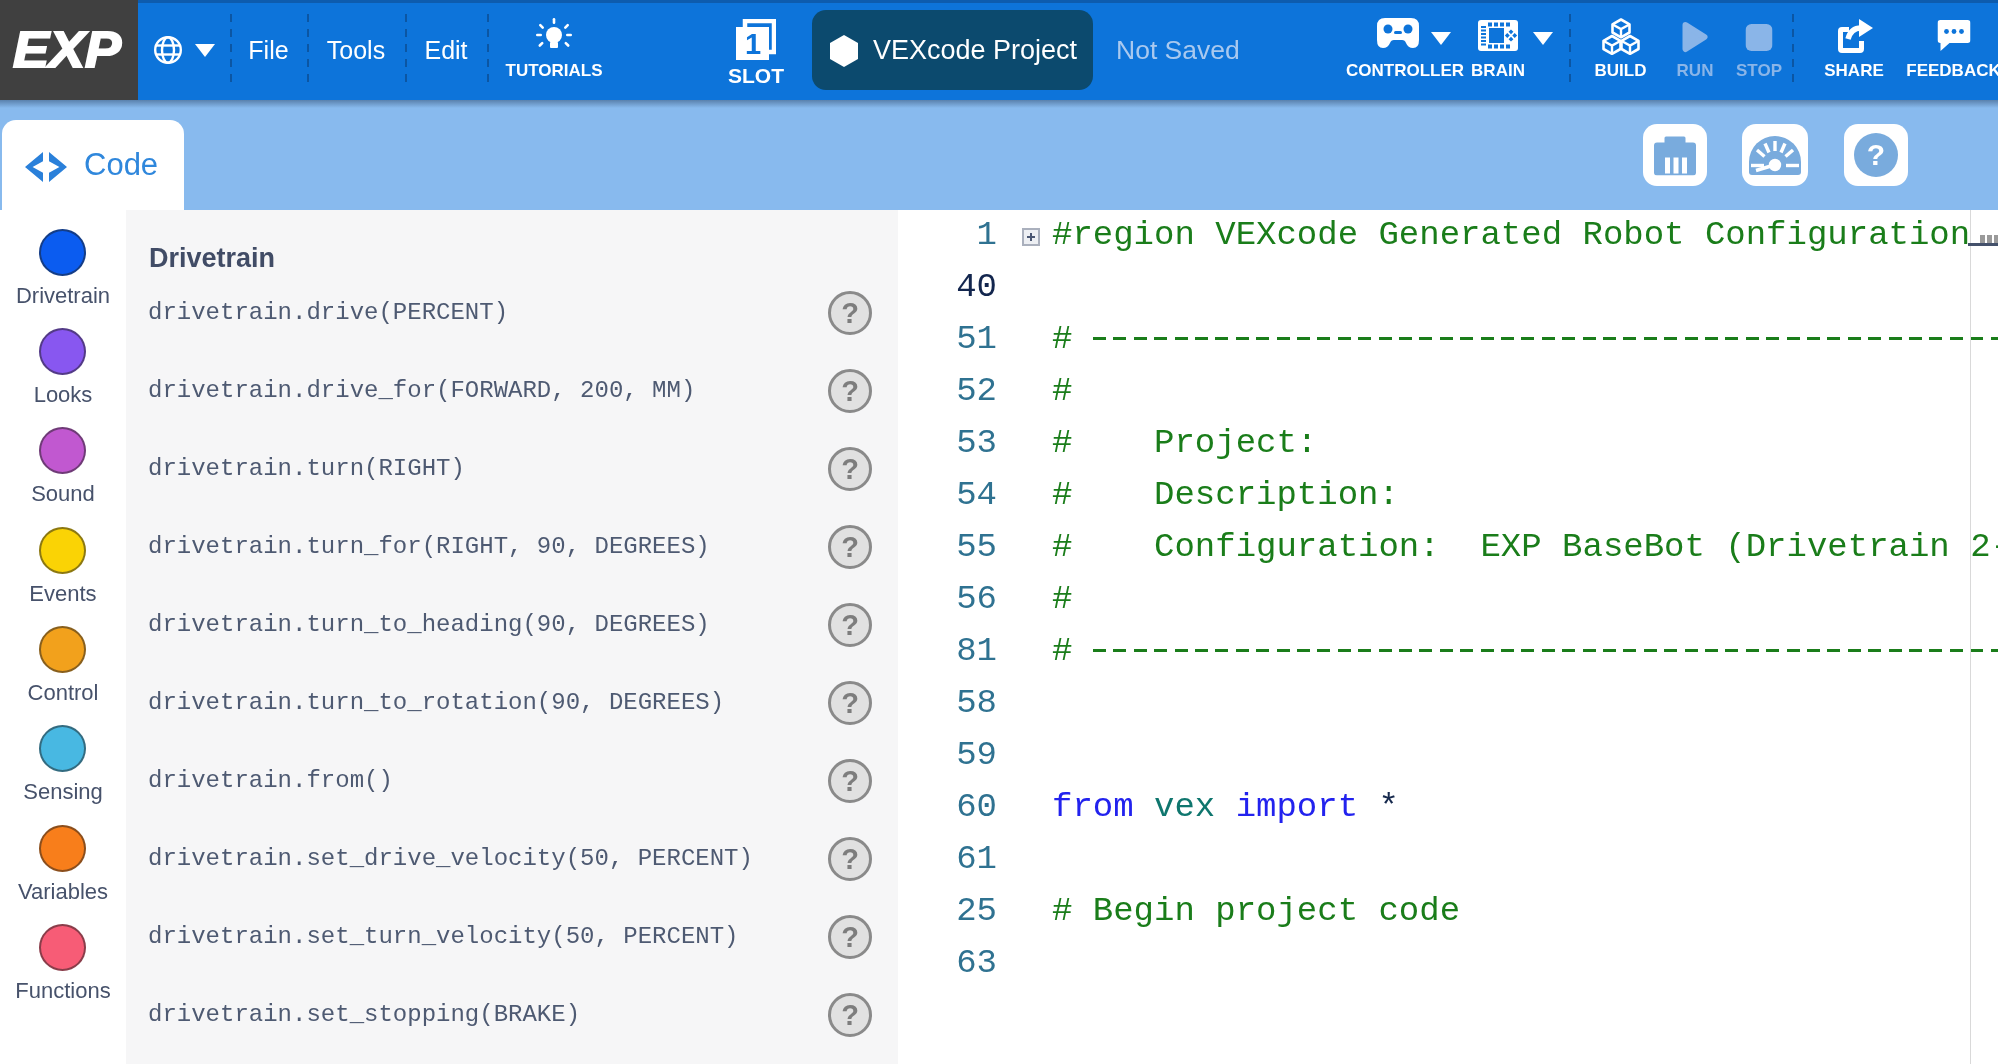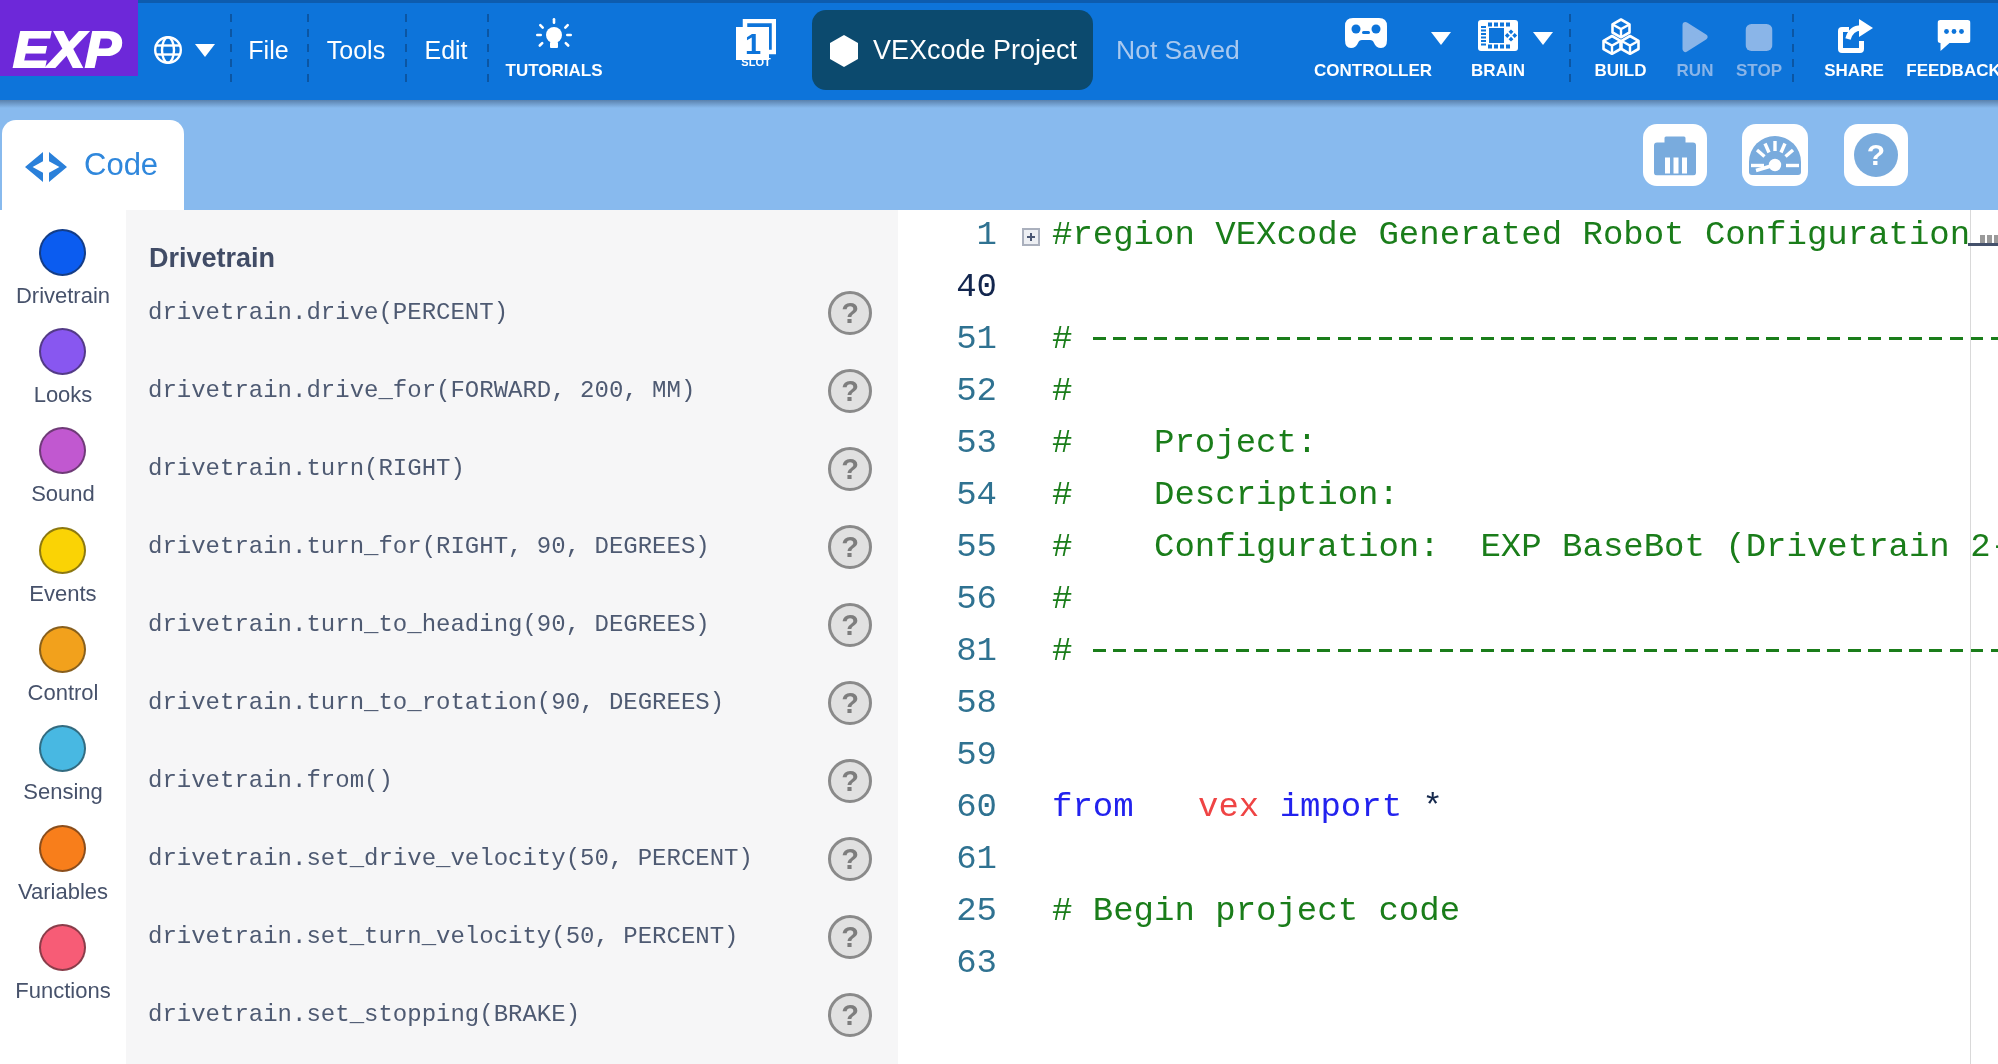--- a/index.html
+++ b/index.html
@@ -3,21 +3,21 @@
 <meta charset="utf-8">
 <style>
 * { margin:0; padding:0; box-sizing:border-box; }
 html,body { width:1998px; height:1064px; overflow:hidden; background:#fff;
   font-family:"Liberation Sans", sans-serif; }
 #app { position:relative; width:1998px; height:1064px; }
 
 
 #topbar { position:absolute; left:0; top:0; width:1998px; height:100px; background:#0d74da; }
 #topbar::before { content:""; position:absolute; left:0; top:0; right:0; height:3px; background:#0d5cae; }
-#logo { position:absolute; left:0; top:0; width:138px; height:76px; background:#6d28d9; }
+#logo { position:absolute; left:0; top:0; width:138px; height:100px; background:#404040; }
 #logo span { position:absolute; left:13px; top:21px; font-size:50px; font-weight:bold; font-style:italic;
   color:#fff; letter-spacing:0px; -webkit-text-stroke:2px #fff; transform:scaleX(1.08); transform-origin:left center; }
 .sep { position:absolute; top:14px; height:72px; width:2px;
   background:repeating-linear-gradient(to bottom, rgba(10,56,108,0.5) 0 8px, rgba(0,0,0,0) 8px 15px); }
 .menu { position:absolute; top:0; height:100px; line-height:100px; color:#fff; font-size:25px; text-align:center; }
 .tbtn { position:absolute; color:#fff; text-align:center; }
 .tbtn .lbl { position:absolute; left:50%; transform:translateX(-50%); top:61px; font-size:17px; font-weight:bold; white-space:nowrap; }
 .tbtn svg { position:absolute; left:50%; transform:translateX(-50%); top:18px; }
 .caret { position:absolute; width:0; height:0; border-left:10px solid transparent; border-right:10px solid transparent;
   border-top:13px solid #fff; }
@@ -54,21 +54,21 @@
 .qbtn { position:absolute; left:702px; width:44px; height:44px; border-radius:50%; background:#e1e1e1;
   border:3px solid #8a8a8a; color:#7d7d7d; font-size:29px; font-weight:bold; text-align:center; line-height:38px; }
 
 
 .gut { position:absolute; left:0; width:99px; height:52px; line-height:52px; text-align:right;
   font-family:"Liberation Mono", monospace; font-size:34px; color:#2f7291; }
 .gut.cur { color:#13264e; }
 .cl { position:absolute; left:154px; height:52px; line-height:52px;
   font-family:"Liberation Mono", monospace; font-size:34px; color:#1a7d1a; white-space:pre; }
 .cl .kw { color:#2222ee; }
-.cl .mod { color:#ef4444;margin-left:44px; }
+.cl .mod { color:#0f766e; }
 .cl .op { color:#16294d; }
 #foldbox { position:absolute; left:124px; top:18px; width:18px; height:18px; background:#edeff3;
   border:2px solid #aab0bd; }
 #foldbox::before { content:""; position:absolute; left:3px; top:6px; width:8px; height:2px; background:#4a5672; }
 #foldbox::after { content:""; position:absolute; left:6px; top:3px; width:2px; height:8px; background:#4a5672; }
 #vline { position:absolute; left:1072px; top:0; width:1px; height:854px; background:#d9d9d9; }
 #foldmark { position:absolute; left:1070px; top:24px; width:32px; height:12px; }
 #foldmark .bar { position:absolute; left:0; top:9px; width:32px; height:3px; background:#44516b; }
 #foldmark .t { position:absolute; top:1px; width:5px; height:8px; background:#9a9a9a; }
 .dashline { position:absolute; left:195px; width:905px; height:3.4px;
@@ -118,32 +118,32 @@
       </svg>
       <div class="lbl">TUTORIALS</div>
     </div>
 
     <div class="tbtn" style="left:736px;width:40px;height:100px">
       <svg width="40" height="42" viewBox="0 0 40 42" style="top:19px">
         <rect x="9" y="2" width="29" height="31" fill="none" stroke="#fff" stroke-width="4.5"></rect>
         <rect x="0" y="8" width="33" height="33" fill="#fff"></rect>
         <text x="17" y="35" font-family="Liberation Sans, sans-serif" font-size="29" font-weight="bold" fill="#0d74da" text-anchor="middle">1</text>
       </svg>
-      <div class="lbl" style="top:56px;font-size:11px">SLOT</div>
+      <div class="lbl" style="top:64px;font-size:21px">SLOT</div>
     </div>
 
     <div id="pill">
       <svg width="28" height="32" viewBox="0 0 28 32">
         <polygon points="14,0 28,8 28,24 14,32 0,24 0,8" fill="#fff"></polygon>
       </svg>
       <span>VEXcode Project</span>
     </div>
     <div id="notsaved">Not Saved</div>
 
-    <div class="tbtn" style="left:1318px;width:110px;height:76px">
+    <div class="tbtn" style="left:1350px;width:110px;height:76px">
       <svg width="42" height="32" viewBox="0 0 42 32" style="left:1396px;transform:none;left:27px">
         <path fill="#fff" d="M8 0 H34 Q42 0 42 8 V22 Q42 30 36 30 Q31 30 29 25 Q28 22 25 22 H17 Q14 22 13 25 Q11 30 6 30 Q0 30 0 22 V8 Q0 0 8 0 Z"></path>
         <circle cx="11" cy="11" r="4.5" fill="#0d74da"></circle>
         <circle cx="31" cy="11" r="4.5" fill="#0d74da"></circle>
         <rect x="17" y="13" width="8" height="3" rx="1.5" fill="#0d74da"></rect>
       </svg>
       <div class="lbl">CONTROLLER</div>
     </div>
     <div class="caret" style="left:1431px;top:32px"></div>
 

